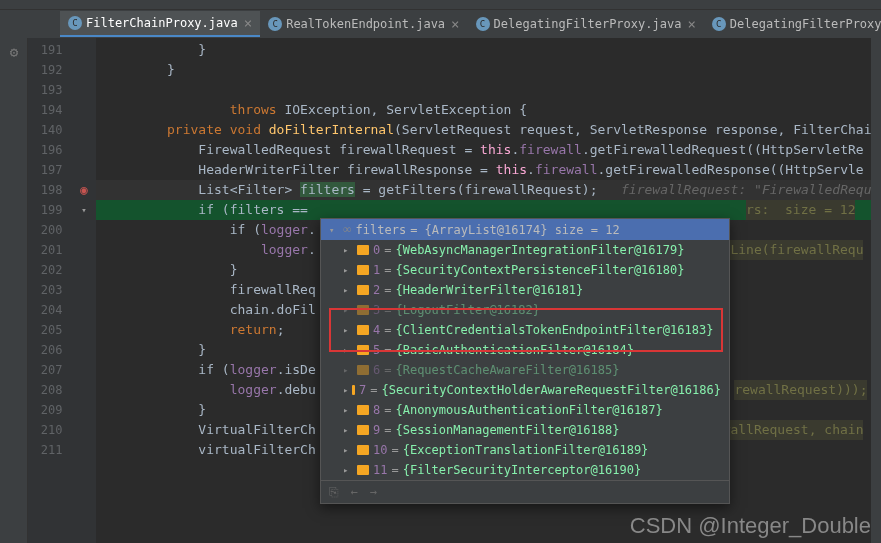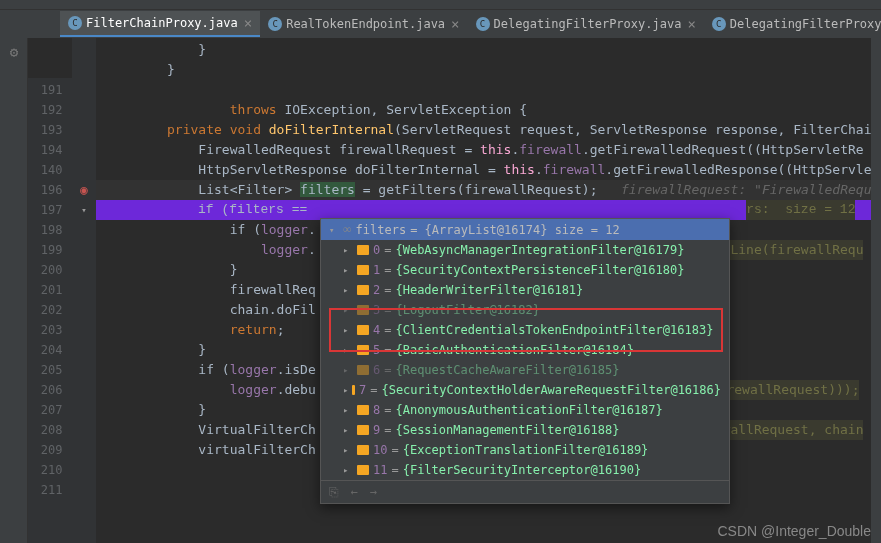--- a/index.html
+++ b/index.html
@@ -69,21 +69,20 @@
   height: 20px;
   margin: 6px 4px;
   display: block;
 }
 .gear { color: #787878; font-size: 14px; text-align: center; }
 .gutter {
   width: 56px;
   background: #313335;
   text-align: right;
   padding-top: 2px;
-  margin-top: 40px;
 }
 .gutter-icons {
   width: 30px;
   background: #313335;
   border-right: 1px solid #313335;
   padding-top: 2px;
 }
 .line-num {
   color: #606366;
   font-size: 12px;
@@ -166,29 +165,29 @@
   border-top: 1px solid #555;
   padding: 4px 8px;
   color: #666;
   display: flex;
   gap: 12px;
 }
 .right-scroll {
   width: 12px;
   background: #3c3f41;
 }
-.sel-line { background: #6d28d9; font-family: Liberation Mono, monospace; }
+.sel-line { background: #14532d; }
 .hl-hint-bg { background: #3a3a2f; color: #707045;}
 .watermark {
   position: absolute;
   bottom: 4px;
   right: 10px;
   color: #888;
   font-family: sans-serif;
-  font-size: 14px;
+  font-size: 22px;
   z-index: 20;
 }
 </style>
 </head>
 <body>
 
 <div class="toolbar"></div>
 
 <div class="tabs">
   <div class="tab active">
@@ -263,32 +262,32 @@
     <div class="gutter-icon"></div>
   </div>
 
   <div class="code">
     <div class="code-line">            }</div>
     <div class="code-line">        }</div>
     <div class="code-line"></div>
     <div class="code-line"><span class="kw">                throws </span><span>IOException, ServletException {</span></div>
     <div class="code-line"><span class="kw">        private </span><span class="kw">void </span><span class="fn">doFilterInternal</span><span>(ServletRequest request, ServletResponse response, FilterChai</span></div>
     <div class="code-line"><span>            FirewalledRequest firewallRequest = </span><span class="this">this</span><span>.</span><span class="field">firewall</span><span>.getFirewalledRequest((HttpServletRe</span></div>
-    <div class="code-line"><span>            HttpServletResponse doFilterInternal = </span><span class="this">this</span><span>.</span><span class="field">firewall</span><span>.getFirewalledResponse((HttpServle</span></div>
+    <div class="code-line"><span>            HeaderWriterFilter firewallResponse = </span><span class="this">this</span><span>.</span><span class="field">firewall</span><span>.getFirewalledResponse((HttpServle</span></div>
     <div class="code-line hl-line"><span>            List&lt;Filter&gt; </span><span style="background:#32593d">filters</span><span> = getFilters(firewallRequest);</span><span class="inline-hint">   firewallRequest: "FirewalledRequ</span></div>
     <div class="code-line sel-line"><span>            if (filters == </span><span style="float:right;margin-right:16px" class="hl-hint-bg">rs:  size = 12</span></div>
     <div class="code-line"><span>                if (</span><span class="field">logger</span><span>.</span></div>
     <div class="code-line"><span>                    </span><span class="field">logger</span><span>.</span><span style="float:right;margin-right:8px" class="hl-hint-bg"><span>uestLine(firewallRequ</span></span></div>
     <div class="code-line">                }</div>
     <div class="code-line">                firewallReq</div>
     <div class="code-line">                chain.doFil</div>
     <div class="code-line"><span>                </span><span class="kw">return</span><span>;</span></div>
     <div class="code-line">            }</div>
     <div class="code-line"><span>            if (</span><span class="field">logger</span><span>.isDe</span></div>
-    <div class="code-line"><span>                </span><span class="field">logger</span><span>.debu</span><span style="float:right;margin-right:12px" class="hl-hint-bg">rewallRequest)));</span></div>
+    <div class="code-line"><span>                </span><span class="field">logger</span><span>.debu</span><span style="float:right;margin-right:4px" class="hl-hint-bg">rewallRequest)));</span></div>
     <div class="code-line">            }</div>
     <div class="code-line"><span>            VirtualFilterCh</span><span style="float:right;margin-right:8px" class="hl-hint-bg">rewallRequest, chain</span></div>
     <div class="code-line">            virtualFilterCh</div>
   </div>
   <div class="right-scroll"></div>
 </div>
 
 <div class="popup">
   <div class="popup-header">
     <span class="expand-arrow">▾</span>

